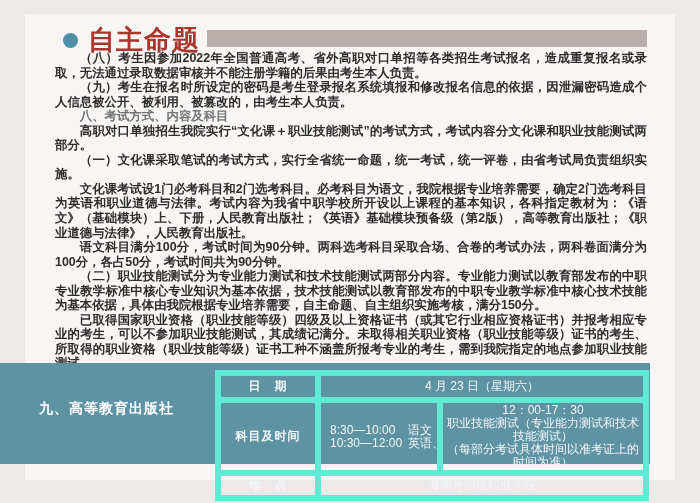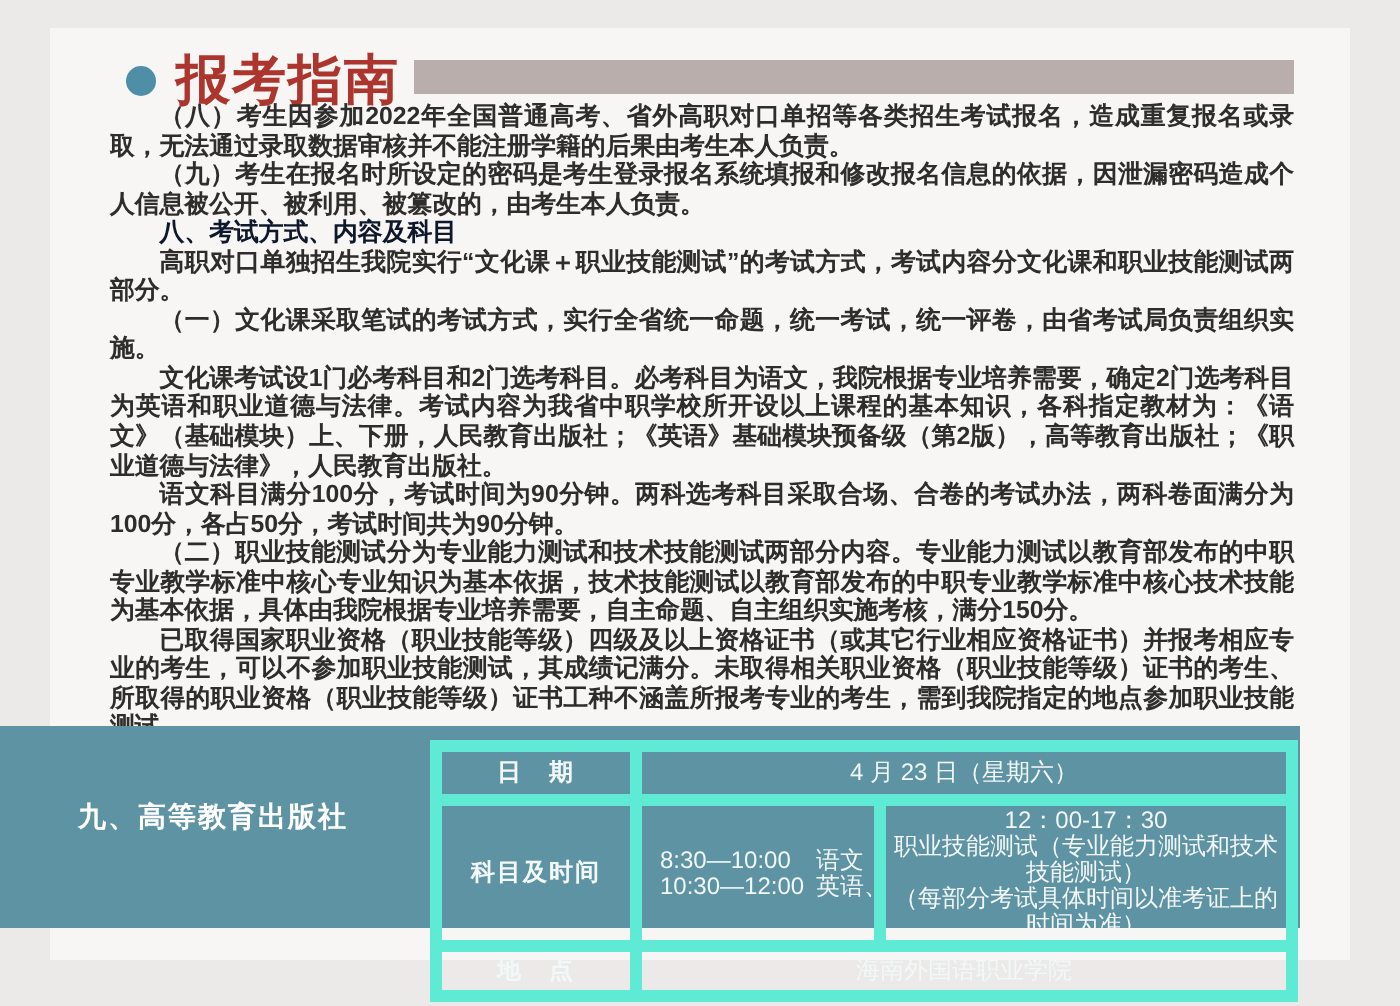--- a/index.html
+++ b/index.html
@@ -26,21 +26,21 @@
     position:absolute;left:207px;top:30px;width:440px;height:17px;
     background:#b9aeab;
   }
   
   .article{
     position:absolute;left:55px;top:51px;width:592px;
     font-size:12.4px;line-height:14.55px;color:#2f2d2c;
     text-align:justify;font-weight:600;
   }
   .article p{margin:0;text-indent:2em;}
-  .article p.red-heading{color:#0f172a;font-weight:bold;}
+  .article p.red-heading{color:#737373;font-weight:bold;}
   
   .panel{
     position:absolute;left:0;top:363px;width:650px;height:101px;
     background:#5e93a3;color:#f2f7f8;
   }
   .panel-title{
     position:absolute;left:0;top:0;width:213px;height:92px;
     display:flex;align-items:center;justify-content:center;
     font-size:14px;font-weight:bold;letter-spacing:1px;color:#ffffff;
     white-space:nowrap;
@@ -64,21 +64,21 @@
   .mline{display:flex;white-space:nowrap;}
   .mline .time{width:78px;flex:none;}
   td.afternoon{text-align:center;font-size:10px;line-height:13.5px;}
 </style>
 </head>
 <body>
 
 <div class="content-bg"></div>
 
 <div class="bullet"></div>
-<div class="page-title">报考指南</div>
+<div class="page-title">自主命题</div>
 <div class="deco-bar"></div>
 
 <div class="article">
   <p>（八）考生因参加2022年全国普通高考、省外高职对口单招等各类招生考试报名，造成重复报名或录取，无法通过录取数据审核并不能注册学籍的后果由考生本人负责。</p>
   <p>（九）考生在报名时所设定的密码是考生登录报名系统填报和修改报名信息的依据，因泄漏密码造成个人信息被公开、被利用、被篡改的，由考生本人负责。</p>
   <p class="red-heading">八、考试方式、内容及科目</p>
   <p>高职对口单独招生我院实行“文化课＋职业技能测试”的考试方式，考试内容分文化课和职业技能测试两部分。</p>
   <p>（一）文化课采取笔试的考试方式，实行全省统一命题，统一考试，统一评卷，由省考试局负责组织实施。</p>
   <p>文化课考试设1门必考科目和2门选考科目。必考科目为语文，我院根据专业培养需要，确定2门选考科目为英语和职业道德与法律。考试内容为我省中职学校所开设以上课程的基本知识，各科指定教材为：《语文》（基础模块）上、下册，人民教育出版社；《英语》基础模块预备级（第2版），高等教育出版社；《职业道德与法律》，人民教育出版社。</p>
   <p>语文科目满分100分，考试时间为90分钟。两科选考科目采取合场、合卷的考试办法，两科卷面满分为100分，各占50分，考试时间共为90分钟。</p>

